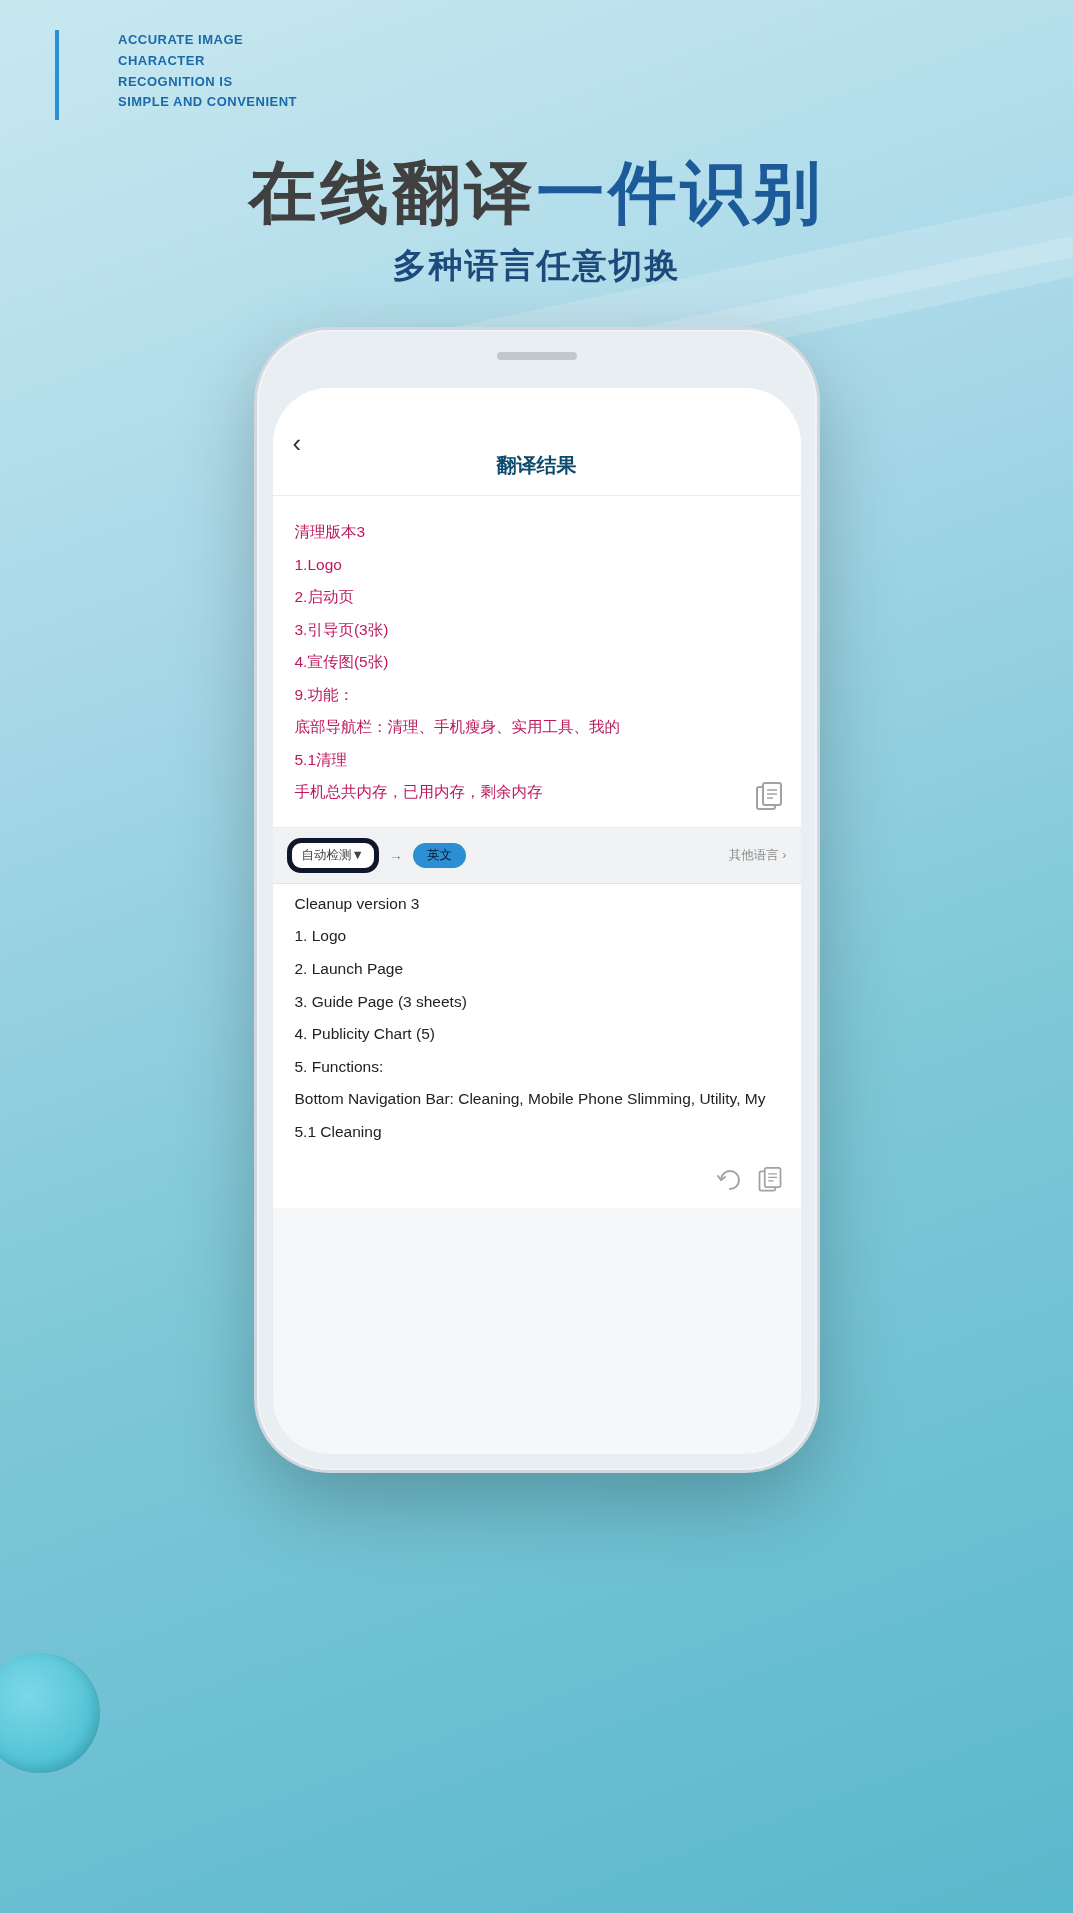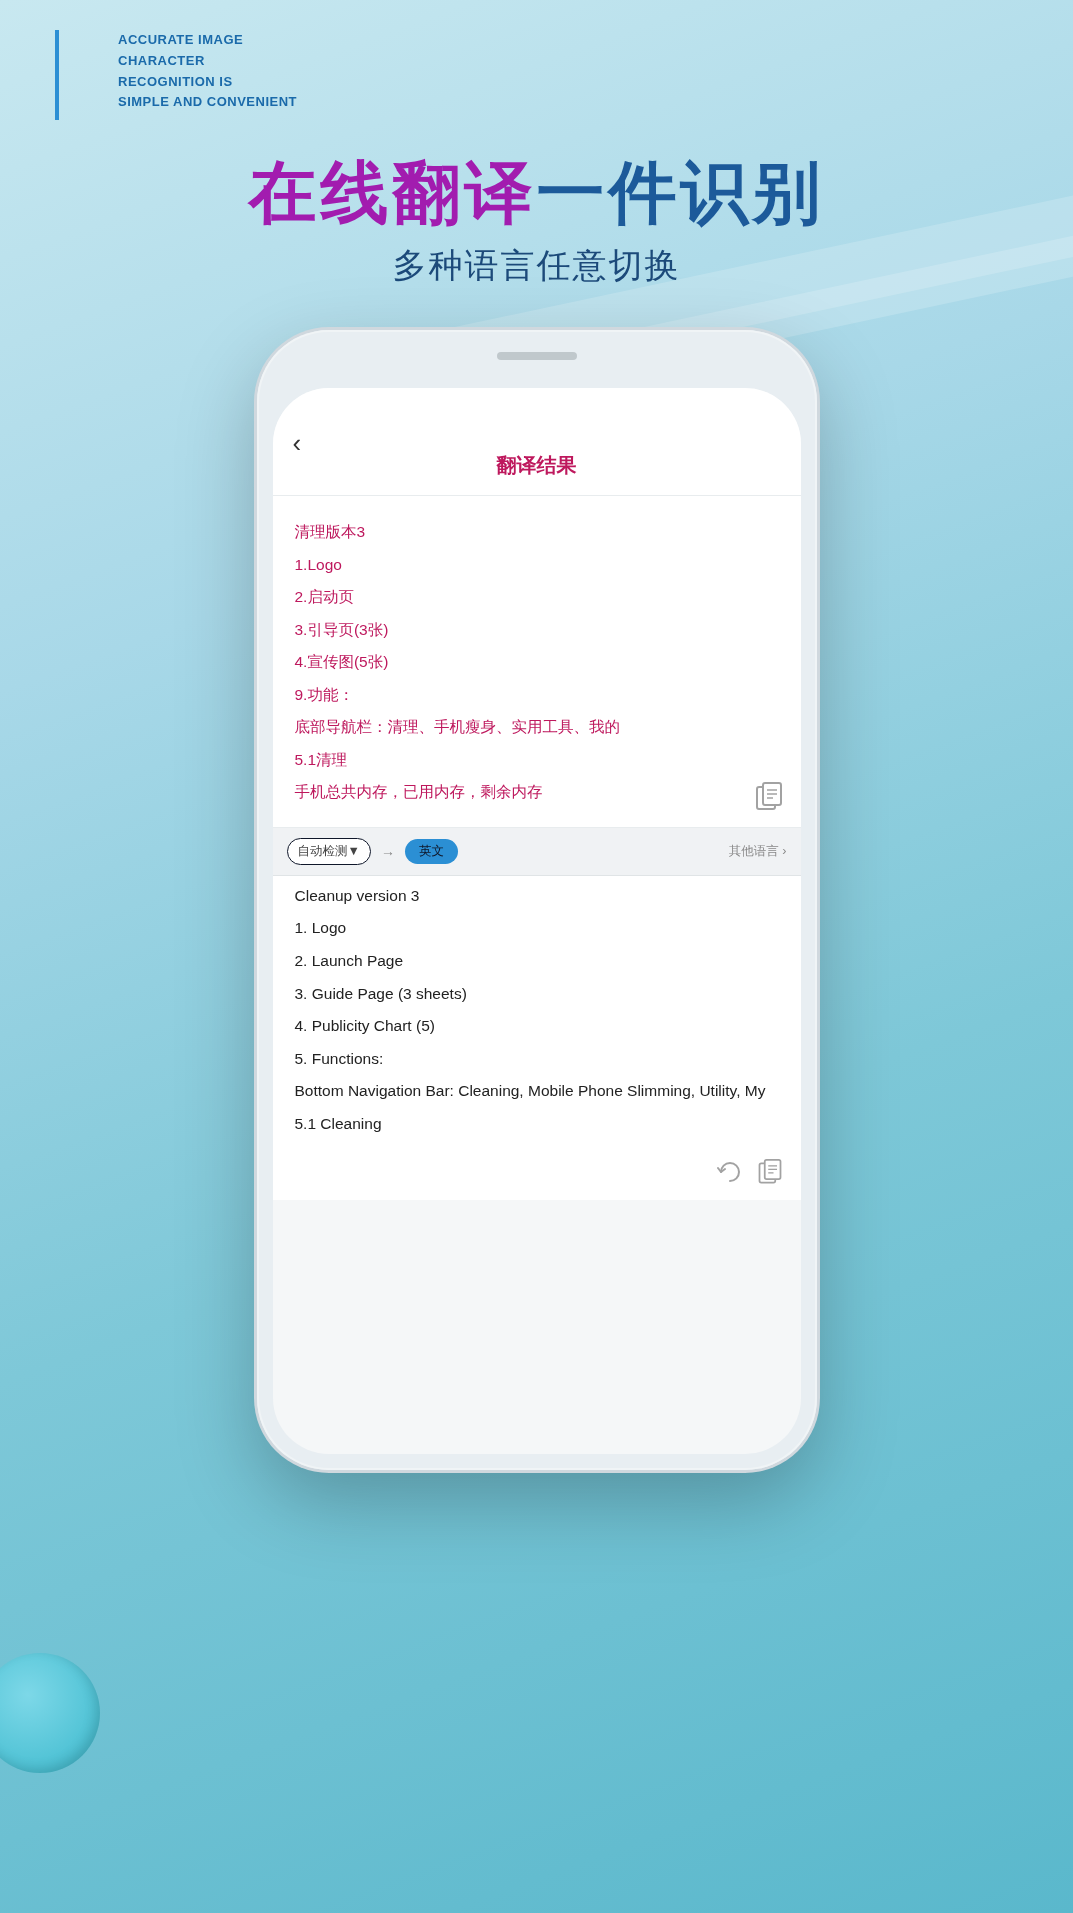--- a/index.html
+++ b/index.html
@@ -75,28 +75,28 @@
 
     .hero-title {
       font-size: 68px;
       font-weight: 800;
       color: #1c5a9a;
       letter-spacing: 4px;
       line-height: 1.1;
     }
 
     .hero-title .highlight {
-      color: #a21caf;
+      color: #404040;
       font-family: Liberation Serif, serif;
     }
 
     .hero-subtitle {
       margin-top: 12px;
       font-size: 34px;
-      font-weight: 400;
+      font-weight: 700;
       color: #1c4a7a;
       letter-spacing: 2px;
     }
 
     
     .phone-wrapper {
       position: absolute;
       top: 330px;
       left: 50%;
       transform: translateX(-50%);
@@ -151,21 +151,21 @@
       font-size: 26px;
       color: #333;
       width: 36px;
     }
 
     .screen-title {
       flex: 1;
       text-align: center;
       font-size: 20px;
       font-weight: 600;
-      color: #be185d;
+      color: #0c4a6e;
       margin-right: 36px;
       margin-top: 44px;
     }
 
     
     .text-section {
       background: #ffffff;
       padding: 20px 22px 18px;
       border-bottom: 1px solid #e8ecee;
       position: relative;
@@ -188,21 +188,21 @@
     .translation-toolbar {
       background: #f0f2f4;
       padding: 10px 14px;
       display: flex;
       align-items: center;
       gap: 8px;
       border-bottom: 1px solid #e0e4e6;
     }
 
     .lang-detect-btn {
-      border: 1px solid #0f172a;
+      border: 5px solid #0f172a;
       border-radius: 14px;
       padding: 4px 10px;
       font-size: 12.5px;
       color: #444;
       background: #fff;
       display: flex;
       align-items: center;
       gap: 3px;
     }
 

